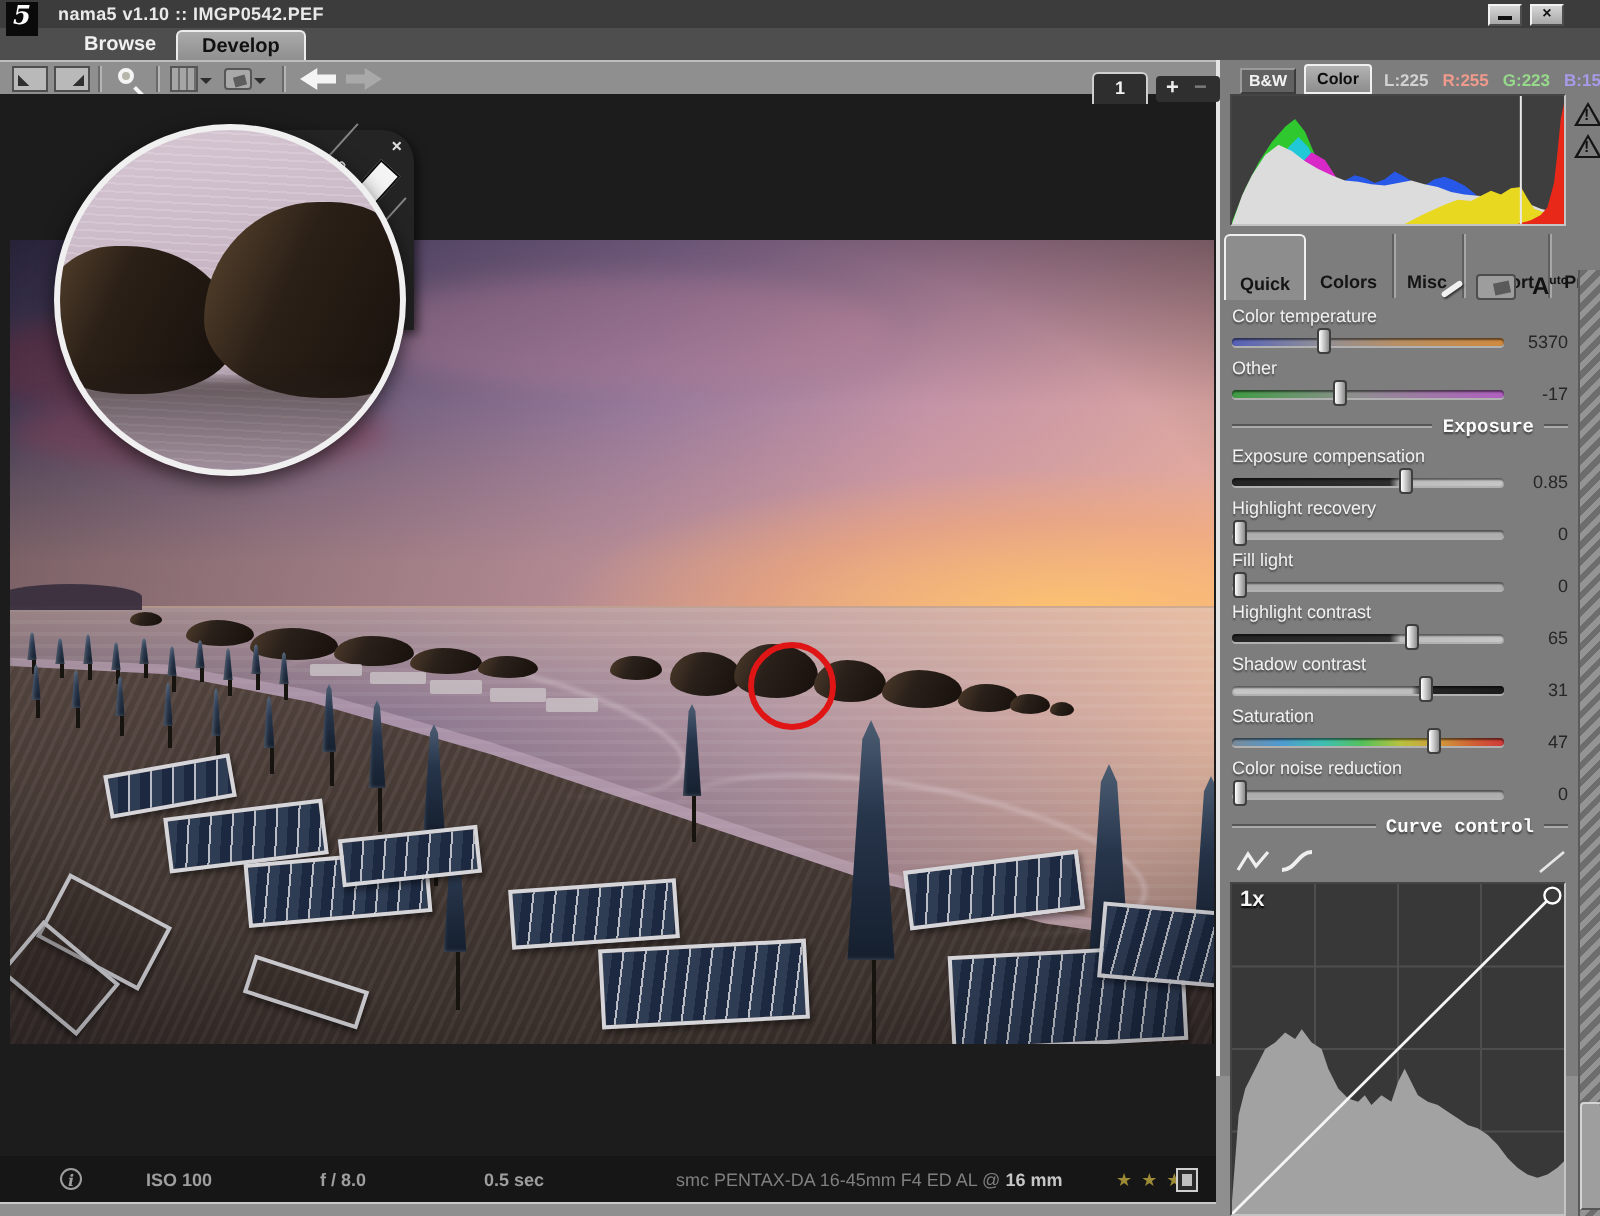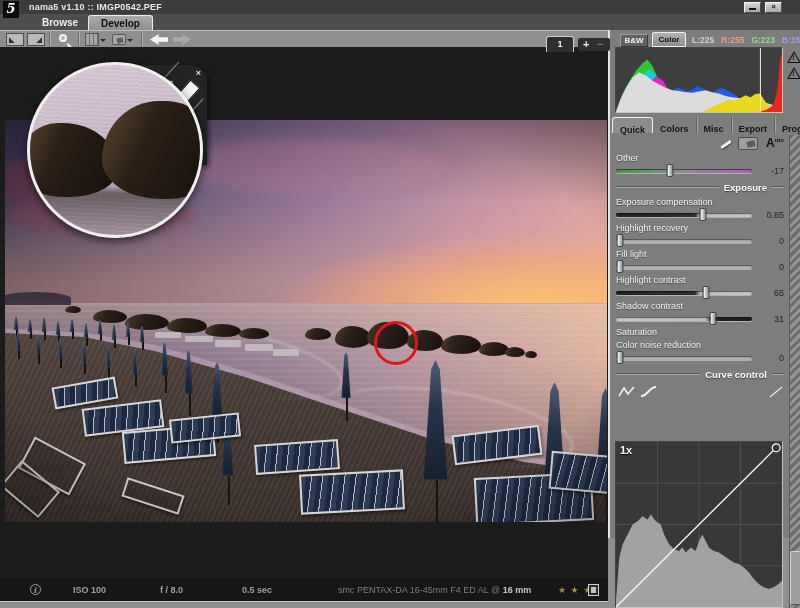--- a/index.html
+++ b/index.html
@@ -154,21 +154,21 @@
               border:1px solid; border-color:#454545 #c4c4c4 #c4c4c4 #454545; }
   .histobox svg { width:100%; height:100%; display:block; }
   .warn { position:absolute; left:177px; width:0; height:0;
           border-left:7px solid transparent; border-right:7px solid transparent; border-bottom:12px solid #141414; }
   .warn::after { content:"!"; position:absolute; left:-2px; top:2px; font-size:8px; font-weight:bold; color:#141414; }
   .warn .inner { position:absolute; left:-5px; top:2px; width:0; height:0;
           border-left:5px solid transparent; border-right:5px solid transparent; border-bottom:9px solid #7d7d7d; }
   .warn.w1 { top:21px; } .warn.w2 { top:37px; }
 
   .ptabs { position:absolute; left:2px; top:87px; width:178px; height:16px; display:flex; }
-  .ptab { position:relative; padding:4px 7px; font-size:9px; font-weight:bold; color:#141414;
+  .ptab { position:relative; padding:16px 7px; font-size:9px; font-weight:bold; color:#141414;
           line-height:16px; border-right:1px solid #5f5f5f; box-shadow:1px 0 0 #a6a6a6;text-align:center; }
   .ptab.active { background:#8d8d8d; border:1px solid #f0f0f0; border-bottom:none;
                  border-radius:3px 3px 0 0; box-shadow:none; }
   .ptab:last-child { border-right:none; box-shadow:none; }
 
   .controls { position:absolute; left:6px; top:106px; width:168px; }
   .toolsrow { height:15px; position:relative; margin-bottom:2px; }
   .pipette { position:absolute; right:52px; top:1px; width:14px; height:13px; }
   .pipette i { position:absolute; left:2px; top:6px; width:12px; height:3px; background:#f0f0f0;
                border-radius:2px; transform:rotate(-35deg); box-shadow:0 1px 1px #333; }
@@ -190,21 +190,21 @@
   .track-split { background:linear-gradient(to right,#242424 0%,#2e2e2e 58%,#bcbcbc 62%,#c6c6c6 100%); }
   .track-splitrev { background:linear-gradient(to right,#c6c6c6 0%,#bcbcbc 66%,#242424 70%,#1c1c1c 100%); }
   .handle { position:absolute; top:-5px; width:7px; height:13px; transform:translateX(-50%);
             background:linear-gradient(90deg,#ffffff,#cccccc 45%,#8a8a8a); border:1px solid #3f3f3f;
             border-radius:2px; }
   .slider-value { width:32px; text-align:right; font-size:9px; color:#262626; padding-left:4px; }
 
   .section { display:flex; align-items:center; gap:5px; height:14px; margin:3px 0 3px; }
   .section .line { flex:1; height:2px; border-top:1px solid #565656; border-bottom:1px solid #aaaaaa; }
   .section .line.short { flex:0 0 12px; }
-  .section-label { font-size:9.5px; font-weight:bold; color:#fdfdfd; text-shadow:0 1px 1px rgba(0,0,0,.5); }
+  .section-label { font-size:9.5px; font-weight:bold; color:#fdfdfd; text-shadow:0 1px 1px rgba(0,0,0,.5);font-family:Liberation Mono, monospace; }
 
   .curveicons { position:relative; height:17px; margin-top:2px; }
   .curveicons svg { position:absolute; top:1px; }
   .curvebox { position:absolute; left:5px; top:411px; width:168px; height:167px; background:#383838;
               border:1px solid; border-color:#454545 #c4c4c4 #c4c4c4 #454545; overflow:hidden; }
   .curvebox svg { width:100%; height:100%; display:block; }
   .curvezoom { position:absolute; left:4px; top:2px; color:#f4f4f4; font-size:11px; font-weight:bold;
                text-shadow:0 1px 1px #000; }
 
   .scrollbar { position:absolute; left:179px; top:105px; width:12px; height:473px;
@@ -470,20 +470,29 @@
     <div class="controls">
       <div class="toolsrow">
         <div class="pipette">
             <i></i>
           </div>
         <div class="cardtool"></div>
         <div class="autotool"><span>A</span><sup>uto</sup></div>
       </div>
 
       <div class="slider">
+        <div class="slider-label">Color temperature</div>
+        <div class="slider-row">
+            <div class="track track-temp">
+              <div class="handle" style="left: 34%;"></div>
+            </div>
+            <div class="slider-value">5370</div>
+          </div>
+      </div>
+      <div class="slider">
         <div class="slider-label">Other</div>
         <div class="slider-row">
             <div class="track track-tint">
               <div class="handle" style="left: 40%;"></div>
             </div>
             <div class="slider-value">-17</div>
           </div>
       </div>
 
       <div class="section">
@@ -534,20 +543,26 @@
             <div class="track track-splitrev">
               <div class="handle" style="left: 71%;"></div>
             </div>
             <div class="slider-value">31</div>
           </div>
       </div>
 
 
       <div class="slider">
         <div class="slider-label">Saturation</div>
+        <div class="slider-row">
+            <div class="track track-sat">
+              <div class="handle" style="left: 74%;"></div>
+            </div>
+            <div class="slider-value">47</div>
+          </div>
       </div>
       <div class="slider">
         <div class="slider-label">Color noise reduction</div>
         <div class="slider-row">
             <div class="track">
               <div class="handle" style="left: 3%;"></div>
             </div>
             <div class="slider-value">0</div>
           </div>
       </div>

